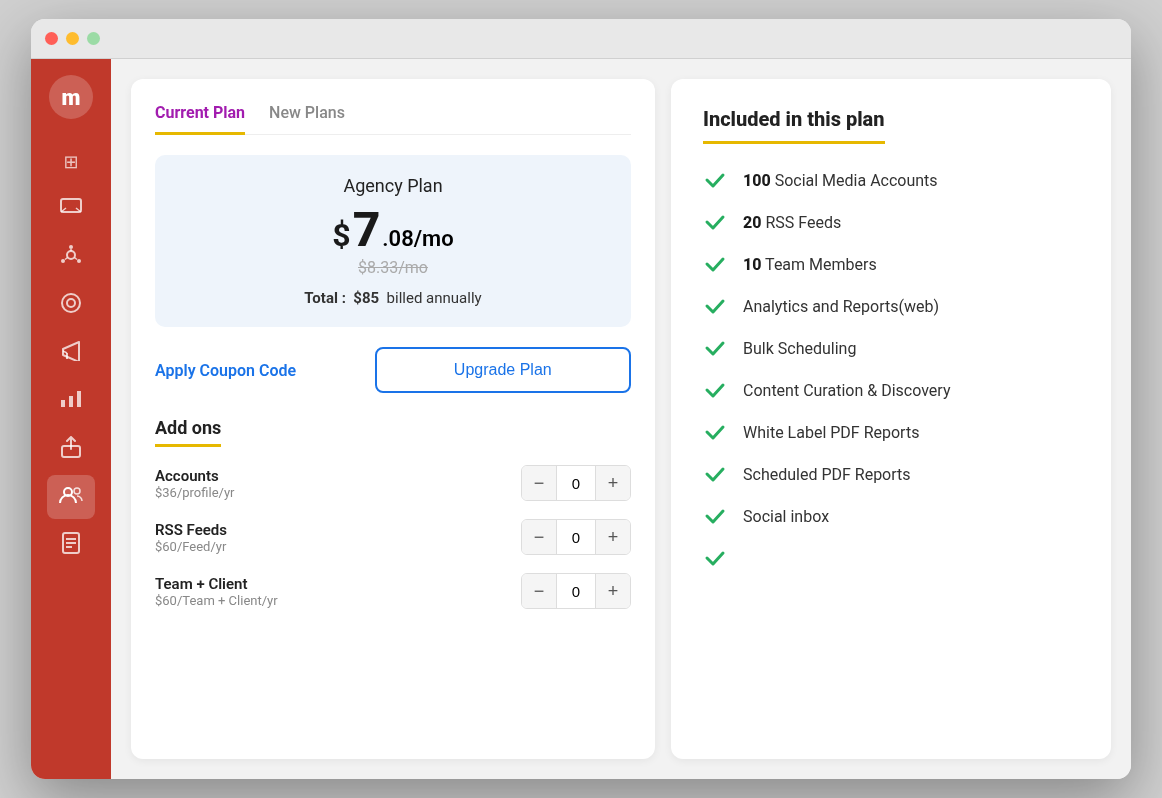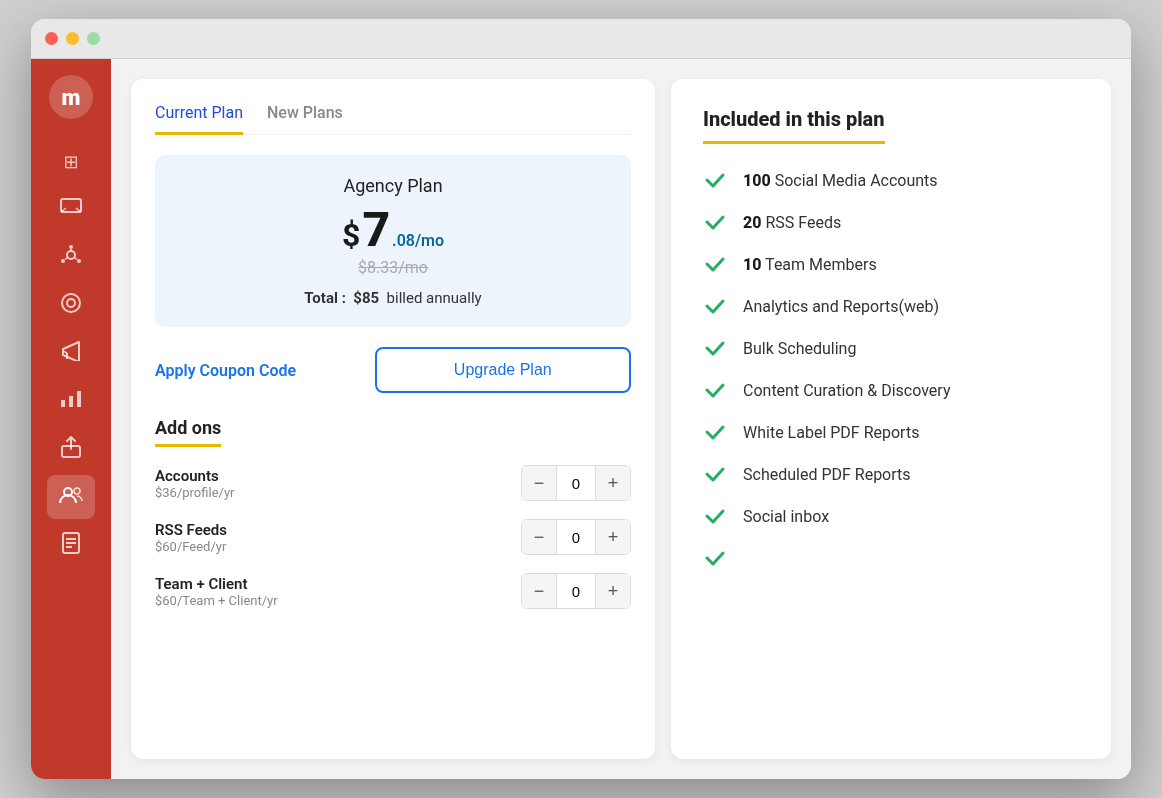--- a/index.html
+++ b/index.html
@@ -116,22 +116,22 @@
       font-size: 16px;
       font-weight: 500;
       padding-bottom: 10px;
       cursor: pointer;
       color: #888;
       border-bottom: 3px solid transparent;
       margin-bottom: -1px;
     }
 
     .tab.active {
-      color: #1d4ed8;
-      font-weight: 400;
+      color: #a21caf;
+      font-weight: 700;
       border-bottom: 3px solid #e6b800;
     }
 
     .plan-card {
       background: #eef4fb;
       border-radius: 10px;
       padding: 20px;
       text-align: center;
       margin-bottom: 20px;
     }
@@ -158,23 +158,23 @@
       line-height: 1;
     }
 
     .price-dollar {
       font-size: 32px;
       font-weight: 700;
       color: #1a1a1a;
     }
 
     .price-cents {
-      font-size: 16px;
+      font-size: 22px;
       font-weight: 600;
-      color: #0369a1;
+      color: #000000;
     }
 
     .price-original {
       text-decoration: line-through;
       color: #aaa;
       font-size: 16px;
       margin-bottom: 12px;
     }
 
     .total-row {

